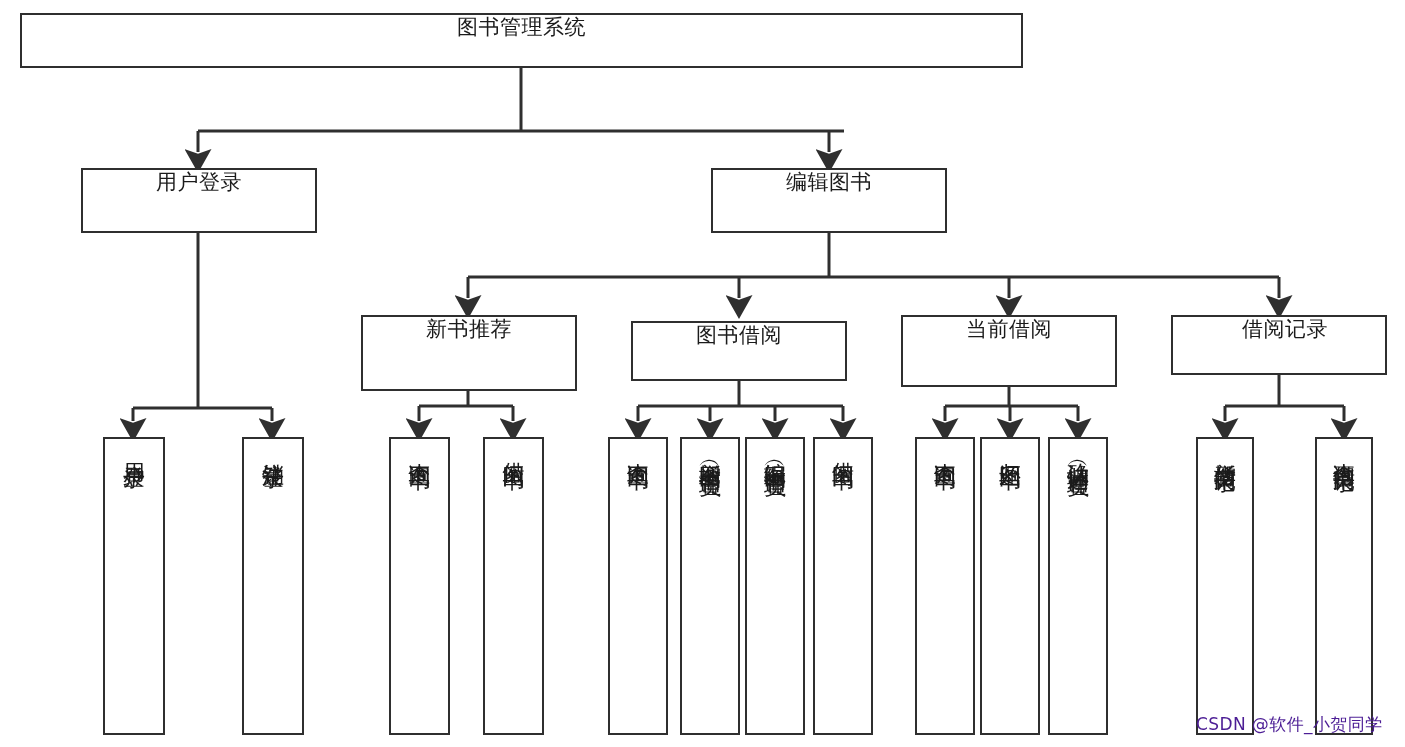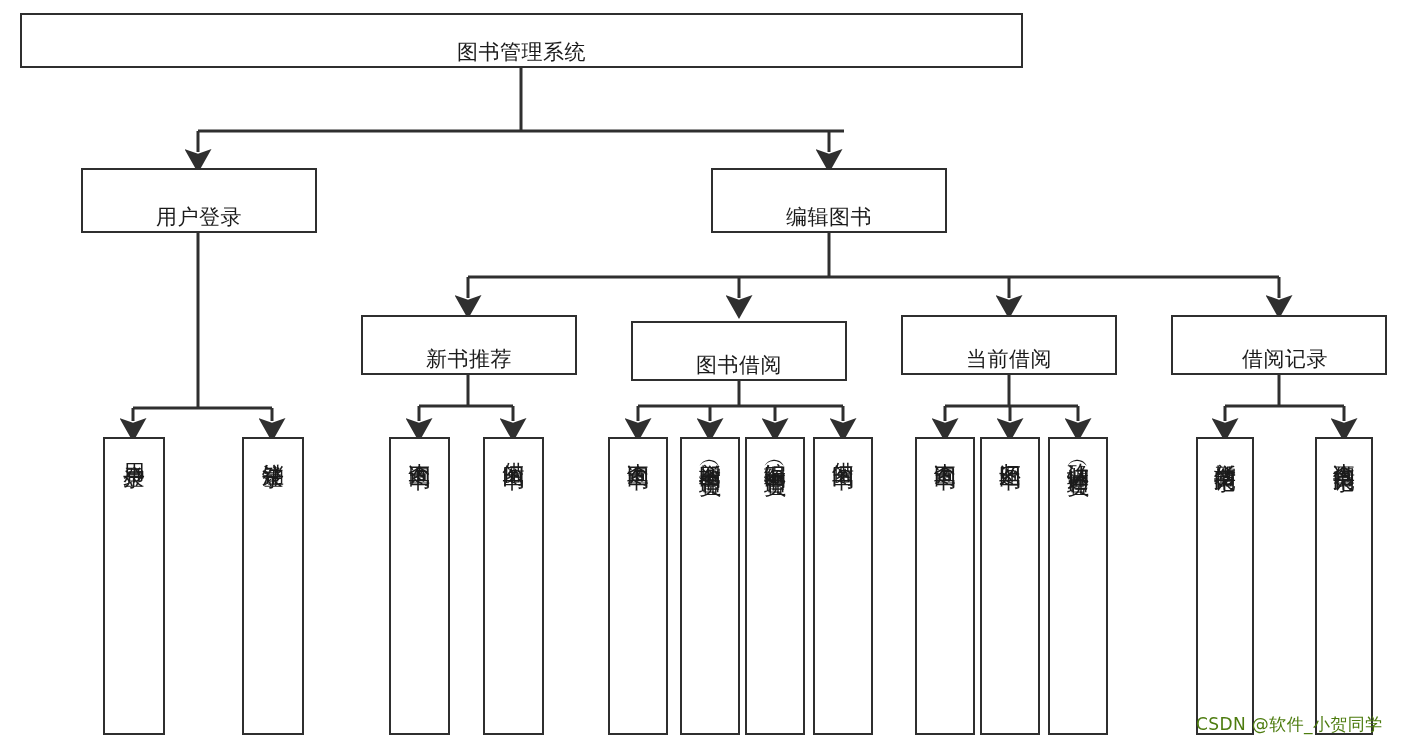--- a/index.html
+++ b/index.html
@@ -24,21 +24,21 @@
     width: 1405px;
     height: 747px;
   }
   .node {
     position: absolute;
     box-sizing: border-box;
     border: 2px solid #2f2f2f;
     background: #ffffff;
     color: #1b1b1b;
     display: flex;
-    align-items: flex-end;
+    align-items: flex-start;
     justify-content: center;
     text-align: center;
   }
   .node .label {
     display: block;
     line-height: 1.22;
     letter-spacing: 0.5px;
   }
   .node.horizontal .label {
     font-size: 21px;
@@ -53,21 +53,21 @@
     text-orientation: upright;
     font-size: 22px;
     letter-spacing: 2px;
     line-height: 1;
   }
   .watermark {
     position: absolute;
     left: 1196px;
     top: 713px;
     font-size: 17px;
-    color: #4d7c0f;
+    color: #4c1d95;
     white-space: nowrap;
     font-family: "DejaVu Sans", "Liberation Sans", sans-serif;
     letter-spacing: 0.4px;
   }
 </style>
 </head>
 <body>
 
 <div id="canvas">
 
@@ -125,27 +125,27 @@
     <span class="label">图书管理系统</span>
   </div>
 
   <div class="node horizontal" style="left:81px; top:168px; width:236px; height:65px;">
     <span class="label">用户登录</span>
   </div>
   <div class="node horizontal" style="left:711px; top:168px; width:236px; height:65px;">
     <span class="label">编辑图书</span>
   </div>
 
-  <div class="node horizontal" style="left:361px; top:315px; width:216px; height:60px;">
+  <div class="node horizontal" style="left:361px; top:315px; width:216px; height:76px;">
     <span class="label">新书推荐</span>
   </div>
   <div class="node horizontal" style="left:631px; top:321px; width:216px; height:60px;">
     <span class="label">图书借阅</span>
   </div>
-  <div class="node horizontal" style="left:901px; top:315px; width:216px; height:60px;">
+  <div class="node horizontal" style="left:901px; top:315px; width:216px; height:72px;">
     <span class="label">当前借阅</span>
   </div>
   <div class="node horizontal" style="left:1171px; top:315px; width:216px; height:60px;padding-left:12px;">
     <span class="label">借阅记录</span>
   </div>
 
   <div class="node vertical" style="left:103px; top:437px; width:62px; height:298px;">
     <span class="label">用户登录</span>
   </div>
   <div class="node vertical" style="left:242px; top:437px; width:62px; height:298px;">

